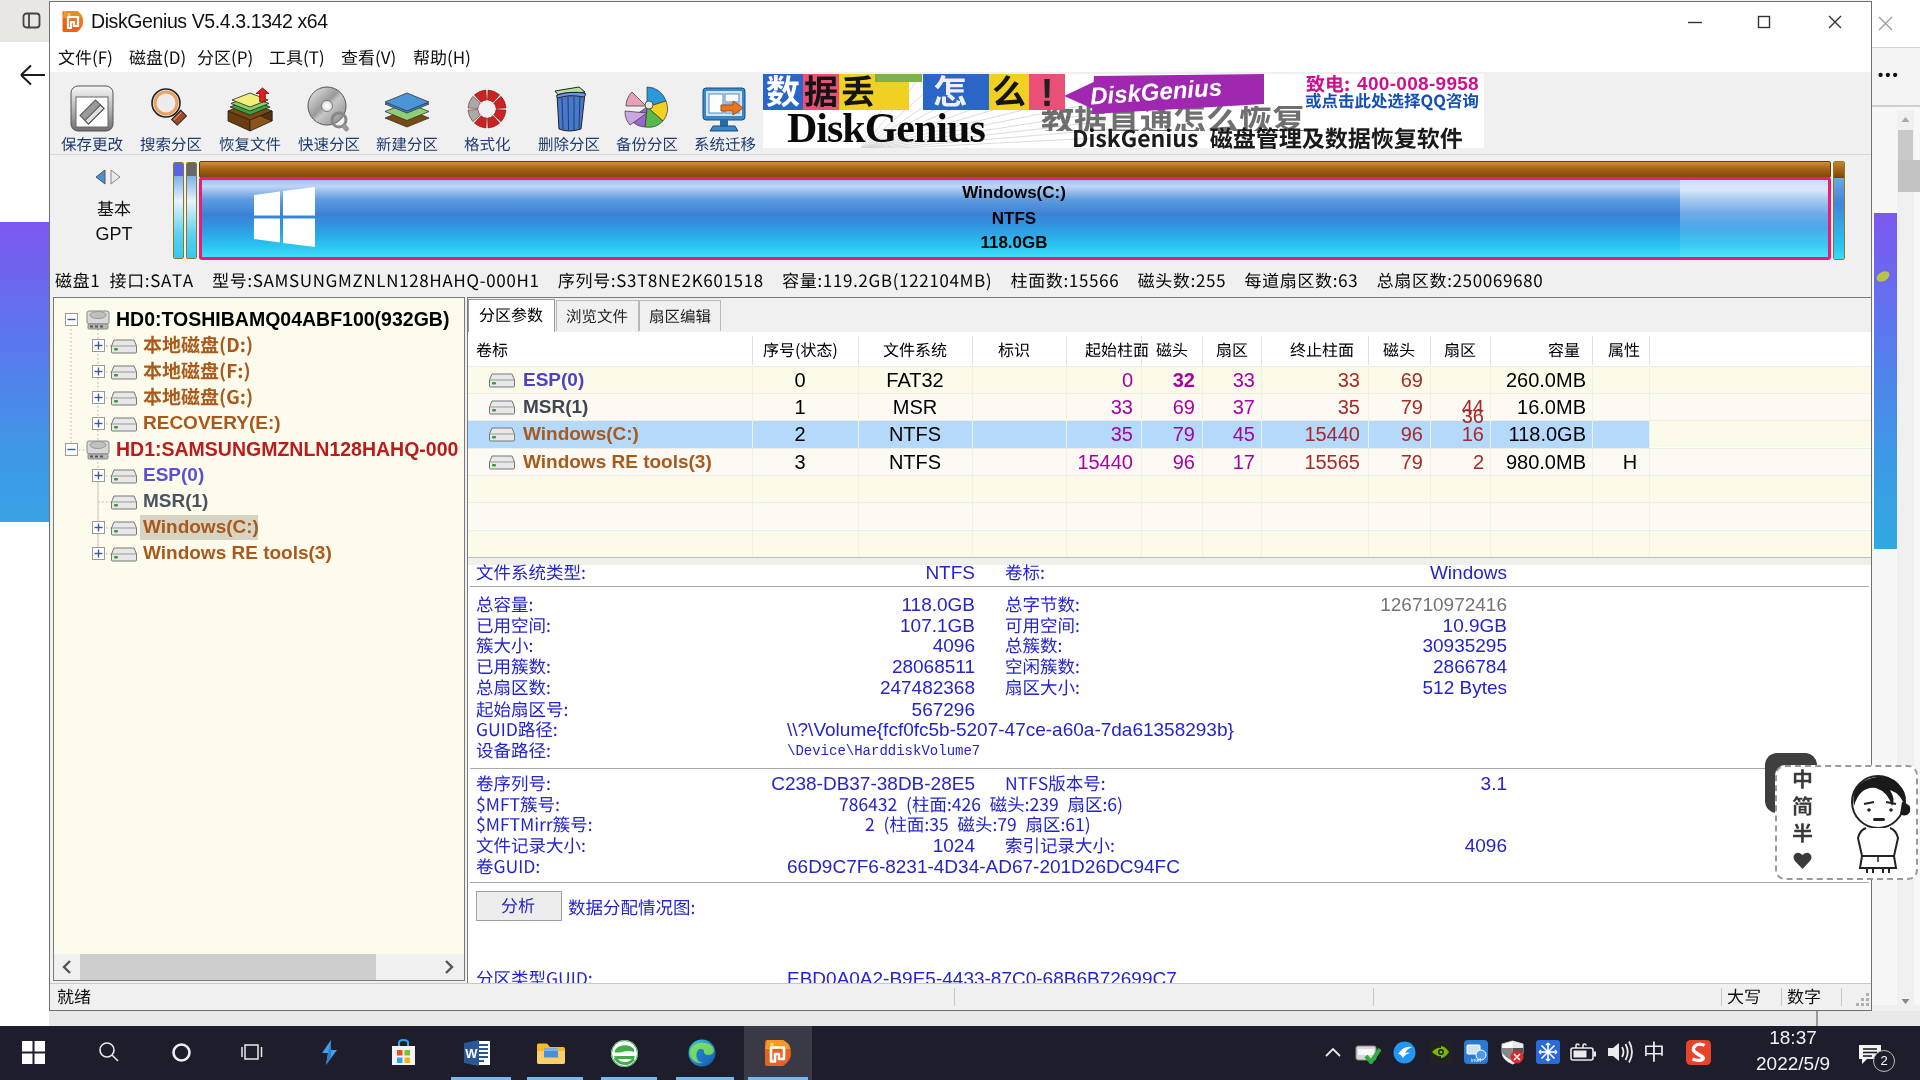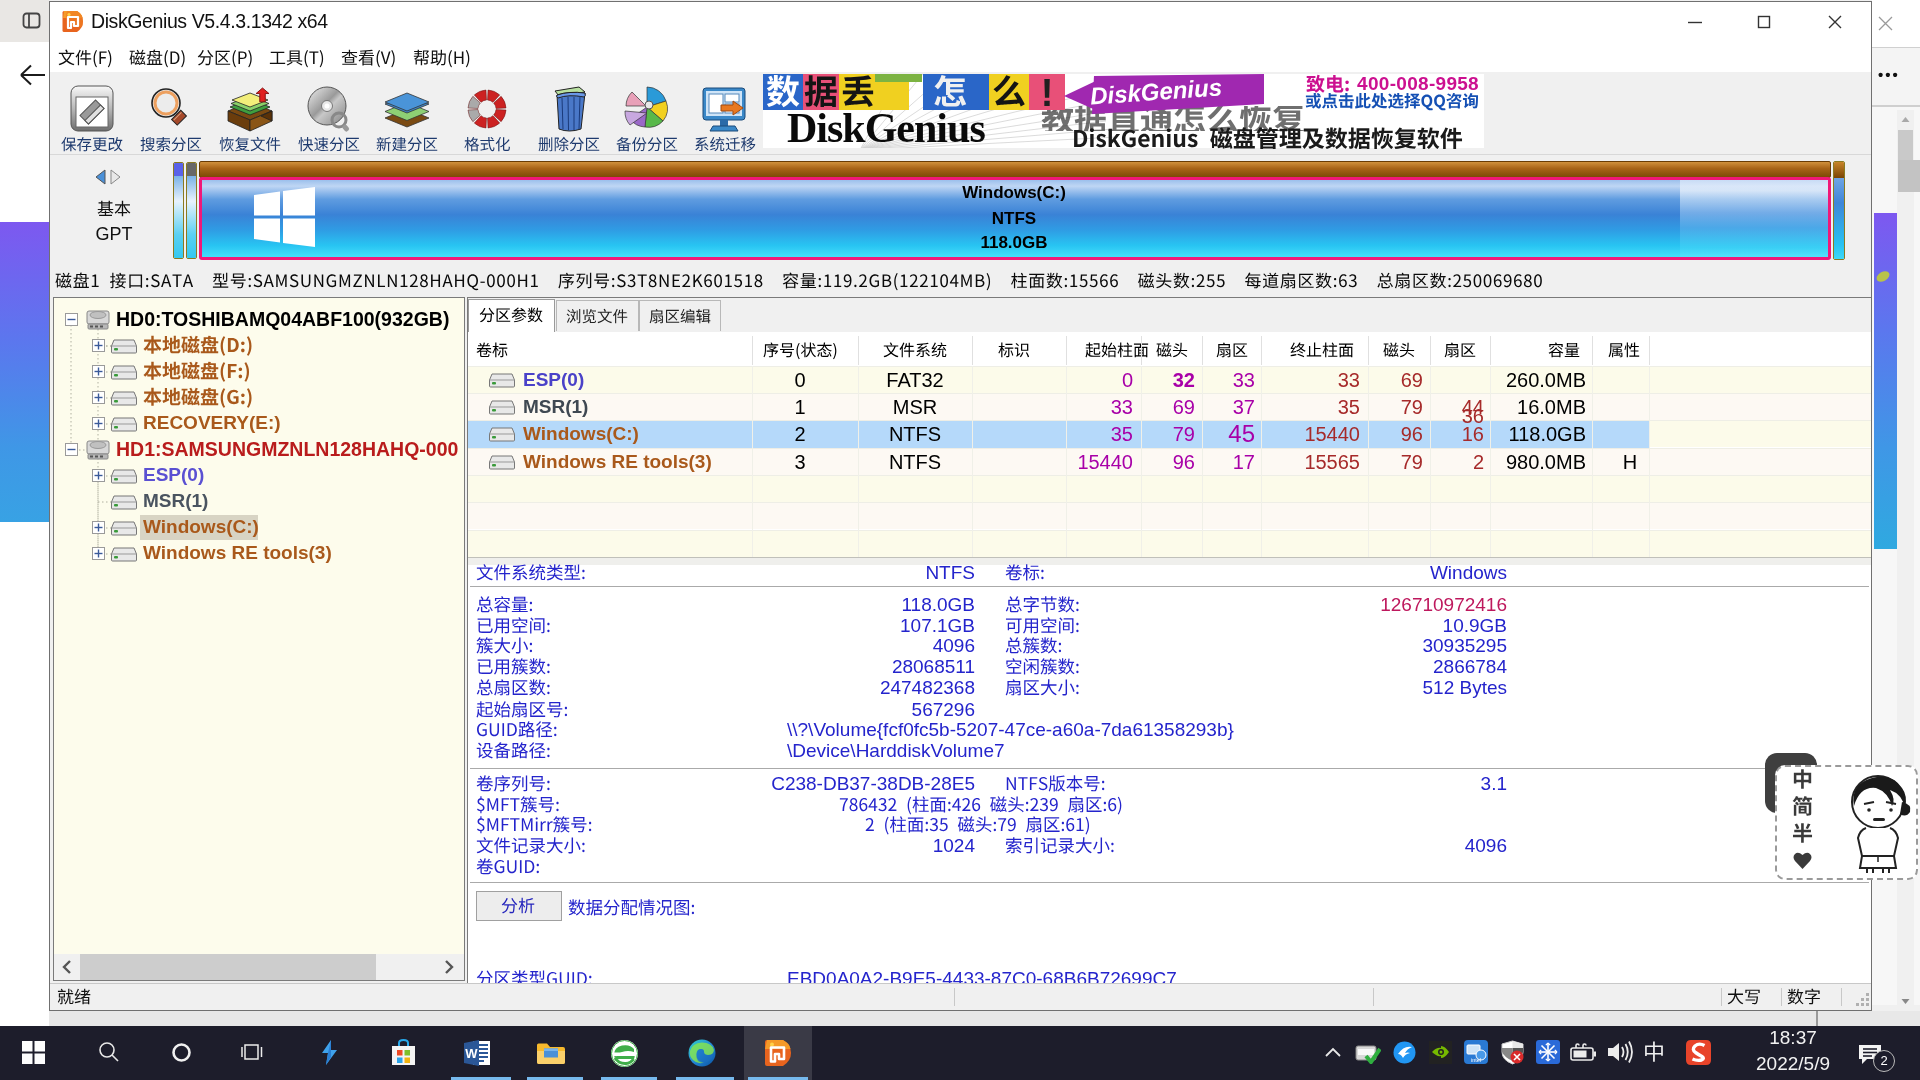--- a/index.html
+++ b/index.html
@@ -1097,21 +1097,21 @@
     <div style="position:absolute;left:1195px;top:407px;transform:translate(-100%,-50%);font-family:'Liberation Sans',sans-serif;font-size:20px;font-weight:400;color:#a800a8;white-space:nowrap;">69</div>
     <div style="position:absolute;left:1255px;top:407px;transform:translate(-100%,-50%);font-family:'Liberation Sans',sans-serif;font-size:20px;font-weight:400;color:#a800a8;white-space:nowrap;">37</div>
     <div style="position:absolute;left:1360px;top:407px;transform:translate(-100%,-50%);font-family:'Liberation Sans',sans-serif;font-size:20px;font-weight:400;color:#a62a2a;white-space:nowrap;">35</div>
     <div style="position:absolute;left:1423px;top:407px;transform:translate(-100%,-50%);font-family:'Liberation Sans',sans-serif;font-size:20px;font-weight:400;color:#a62a2a;white-space:nowrap;">79</div>
     <div style="position:absolute;left:1484px;top:407px;transform:translate(-100%,-50%);font-family:'Liberation Sans',sans-serif;font-size:20px;font-weight:400;color:#a62a2a;white-space:nowrap;">44</div>
     <div style="position:absolute;left:1586px;top:407px;transform:translate(-100%,-50%);font-family:'Liberation Sans',sans-serif;font-size:20px;font-weight:400;color:#000;white-space:nowrap;">16.0MB</div>
     <div style="position:absolute;left:800px;top:434px;transform:translate(-50%,-50%);font-family:'Liberation Sans',sans-serif;font-size:20px;font-weight:400;color:#000;white-space:nowrap;">2</div>
     <div style="position:absolute;left:915px;top:434px;transform:translate(-50%,-50%);font-family:'Liberation Sans',sans-serif;font-size:20px;font-weight:400;color:#000;white-space:nowrap;">NTFS</div>
     <div style="position:absolute;left:1133px;top:434px;transform:translate(-100%,-50%);font-family:'Liberation Sans',sans-serif;font-size:20px;font-weight:400;color:#a800a8;white-space:nowrap;">35</div>
     <div style="position:absolute;left:1195px;top:434px;transform:translate(-100%,-50%);font-family:'Liberation Sans',sans-serif;font-size:20px;font-weight:400;color:#a800a8;white-space:nowrap;">79</div>
-    <div style="position:absolute;left:1255px;top:434px;transform:translate(-100%,-50%);font-family:'Liberation Sans',sans-serif;font-size:24px;font-weight:400;color:#a800a8;white-space:nowrap;">45</div>
+    <div style="position:absolute;left:1255px;top:434px;transform:translate(-100%,-50%);font-family:'Liberation Sans',sans-serif;font-size:20px;font-weight:400;color:#a800a8;white-space:nowrap;">45</div>
     <div style="position:absolute;left:1360px;top:434px;transform:translate(-100%,-50%);font-family:'Liberation Sans',sans-serif;font-size:20px;font-weight:400;color:#a62a2a;white-space:nowrap;">15440</div>
     <div style="position:absolute;left:1423px;top:434px;transform:translate(-100%,-50%);font-family:'Liberation Sans',sans-serif;font-size:20px;font-weight:400;color:#a62a2a;white-space:nowrap;">96</div>
     <div style="position:absolute;left:1484px;top:434px;transform:translate(-100%,-50%);font-family:'Liberation Sans',sans-serif;font-size:20px;font-weight:400;color:#a62a2a;white-space:nowrap;">16</div>
     <div style="position:absolute;left:1586px;top:434px;transform:translate(-100%,-50%);font-family:'Liberation Sans',sans-serif;font-size:20px;font-weight:400;color:#000;white-space:nowrap;">118.0GB</div>
     <div style="position:absolute;left:800px;top:462px;transform:translate(-50%,-50%);font-family:'Liberation Sans',sans-serif;font-size:20px;font-weight:400;color:#000;white-space:nowrap;">3</div>
     <div style="position:absolute;left:915px;top:462px;transform:translate(-50%,-50%);font-family:'Liberation Sans',sans-serif;font-size:20px;font-weight:400;color:#000;white-space:nowrap;">NTFS</div>
     <div style="position:absolute;left:1133px;top:462px;transform:translate(-100%,-50%);font-family:'Liberation Sans',sans-serif;font-size:20px;font-weight:400;color:#a800a8;white-space:nowrap;">15440</div>
     <div style="position:absolute;left:1195px;top:462px;transform:translate(-100%,-50%);font-family:'Liberation Sans',sans-serif;font-size:20px;font-weight:400;color:#a800a8;white-space:nowrap;">96</div>
     <div style="position:absolute;left:1255px;top:462px;transform:translate(-100%,-50%);font-family:'Liberation Sans',sans-serif;font-size:20px;font-weight:400;color:#a800a8;white-space:nowrap;">17</div>
     <div style="position:absolute;left:1360px;top:462px;transform:translate(-100%,-50%);font-family:'Liberation Sans',sans-serif;font-size:20px;font-weight:400;color:#a62a2a;white-space:nowrap;">15565</div>
@@ -1203,21 +1203,21 @@
     <div style="position:absolute;left:975px;top:710px;transform:translate(-100%,-50%);font-family:'Liberation Sans',sans-serif;font-size:19px;font-weight:400;color:#2424cc;white-space:nowrap;">567296</div>
     <svg style="position:absolute;left:1005.0px;top:595.2px;overflow:visible" width="75" height="20">
       <g fill="#2424cc" transform="translate(0,16) scale(0.017500,-0.017500)">
         <use href="#r603b" x="0"></use>
         <use href="#r5b57" x="1000"></use>
         <use href="#r8282" x="2000"></use>
         <use href="#r6570" x="3000"></use>
         <use href="#r3a" x="4000"></use>
       </g>
     </svg>
-    <div style="position:absolute;left:1507px;top:605px;transform:translate(-100%,-50%);font-family:'Liberation Sans',sans-serif;font-size:19px;font-weight:400;color:#be185d;white-space:nowrap;">126710972416</div>
+    <div style="position:absolute;left:1507px;top:605px;transform:translate(-100%,-50%);font-family:'Liberation Sans',sans-serif;font-size:19px;font-weight:400;color:#737373;white-space:nowrap;">126710972416</div>
     <svg style="position:absolute;left:1005.0px;top:616.2px;overflow:visible" width="75" height="20">
       <g fill="#2424cc" transform="translate(0,16) scale(0.017500,-0.017500)">
         <use href="#r53ef" x="0"></use>
         <use href="#r7528" x="1000"></use>
         <use href="#r7a7a" x="2000"></use>
         <use href="#r95f4" x="3000"></use>
         <use href="#r3a" x="4000"></use>
       </g>
     </svg>
     <div style="position:absolute;left:1507px;top:626px;transform:translate(-100%,-50%);font-family:'Liberation Sans',sans-serif;font-size:19px;font-weight:400;color:#2424cc;white-space:nowrap;">10.9GB</div>
@@ -1264,21 +1264,21 @@
     <div style="position:absolute;left:787px;top:730px;transform:translateY(-50%);font-family:'Liberation Sans',sans-serif;font-size:19px;font-weight:400;color:#2424cc;white-space:nowrap;">\\?\Volume{fcf0fc5b-5207-47ce-a60a-7da61358293b}</div>
     <svg style="position:absolute;left:476.0px;top:741.2px;overflow:visible" width="75" height="20">
       <g fill="#2424cc" transform="translate(0,16) scale(0.017500,-0.017500)">
         <use href="#r8bbe" x="0"></use>
         <use href="#r5907" x="1000"></use>
         <use href="#r8def" x="2000"></use>
         <use href="#r5f84" x="3000"></use>
         <use href="#r3a" x="4000"></use>
       </g>
     </svg>
-    <div style="position:absolute;left:787px;top:751px;transform:translateY(-50%);font-family:Liberation Sans, sans-serif;font-size:19px;font-weight:400;color:#2424cc;white-space:nowrap;">\Device\HarddiskVolume7</div>
+    <div style="position:absolute;left:787px;top:751px;transform:translateY(-50%);font-family:Liberation Mono, monospace;font-size:14px;font-weight:400;color:#2424cc;white-space:nowrap;">\Device\HarddiskVolume7</div>
     <div style="position:absolute;left:470px;top:768px;width:1399px;height:1px;background:#aaaaaa"></div>
     <svg style="position:absolute;left:476.0px;top:774.2px;overflow:visible" width="75" height="20">
       <g fill="#2424cc" transform="translate(0,16) scale(0.017500,-0.017500)">
         <use href="#r5377" x="0"></use>
         <use href="#r5e8f" x="1000"></use>
         <use href="#r5217" x="2000"></use>
         <use href="#r53f7" x="3000"></use>
         <use href="#r3a" x="4000"></use>
       </g>
     </svg>
@@ -1400,20 +1400,21 @@
     <svg style="position:absolute;left:476.0px;top:857.2px;overflow:visible" width="64" height="20">
       <g fill="#2424cc" transform="translate(0,16) scale(0.017500,-0.017500)">
         <use href="#r5377" x="0"></use>
         <use href="#r47" x="1000"></use>
         <use href="#r55" x="1689"></use>
         <use href="#r49" x="2410"></use>
         <use href="#r44" x="2703"></use>
         <use href="#r3a" x="3391"></use>
       </g>
     </svg>
+    <div style="position:absolute;left:787px;top:867px;transform:translateY(-50%);font-family:'Liberation Sans',sans-serif;font-size:19px;font-weight:400;color:#2424cc;white-space:nowrap;">66D9C7F6-8231-4D34-AD67-201D26DC94FC</div>
     <div style="position:absolute;left:470px;top:882px;width:1399px;height:1px;background:#aaaaaa"></div>
     <div style="position:absolute;left:476px;top:891px;width:86px;height:30px;background:#ededed;border:1px solid #a0a0a0;box-sizing:border-box"></div>
     <svg style="position:absolute;left:501.0px;top:897.0px;overflow:visible" width="34" height="20">
       <g fill="#2424bc" transform="translate(0,15) scale(0.017000,-0.017000)">
         <use href="#r5206" x="0"></use>
         <use href="#r6790" x="1000"></use>
       </g>
     </svg>
     <svg style="position:absolute;left:568.0px;top:898.2px;overflow:visible" width="127" height="20">
       <g fill="#2424cc" transform="translate(0,16) scale(0.017500,-0.017500)">

